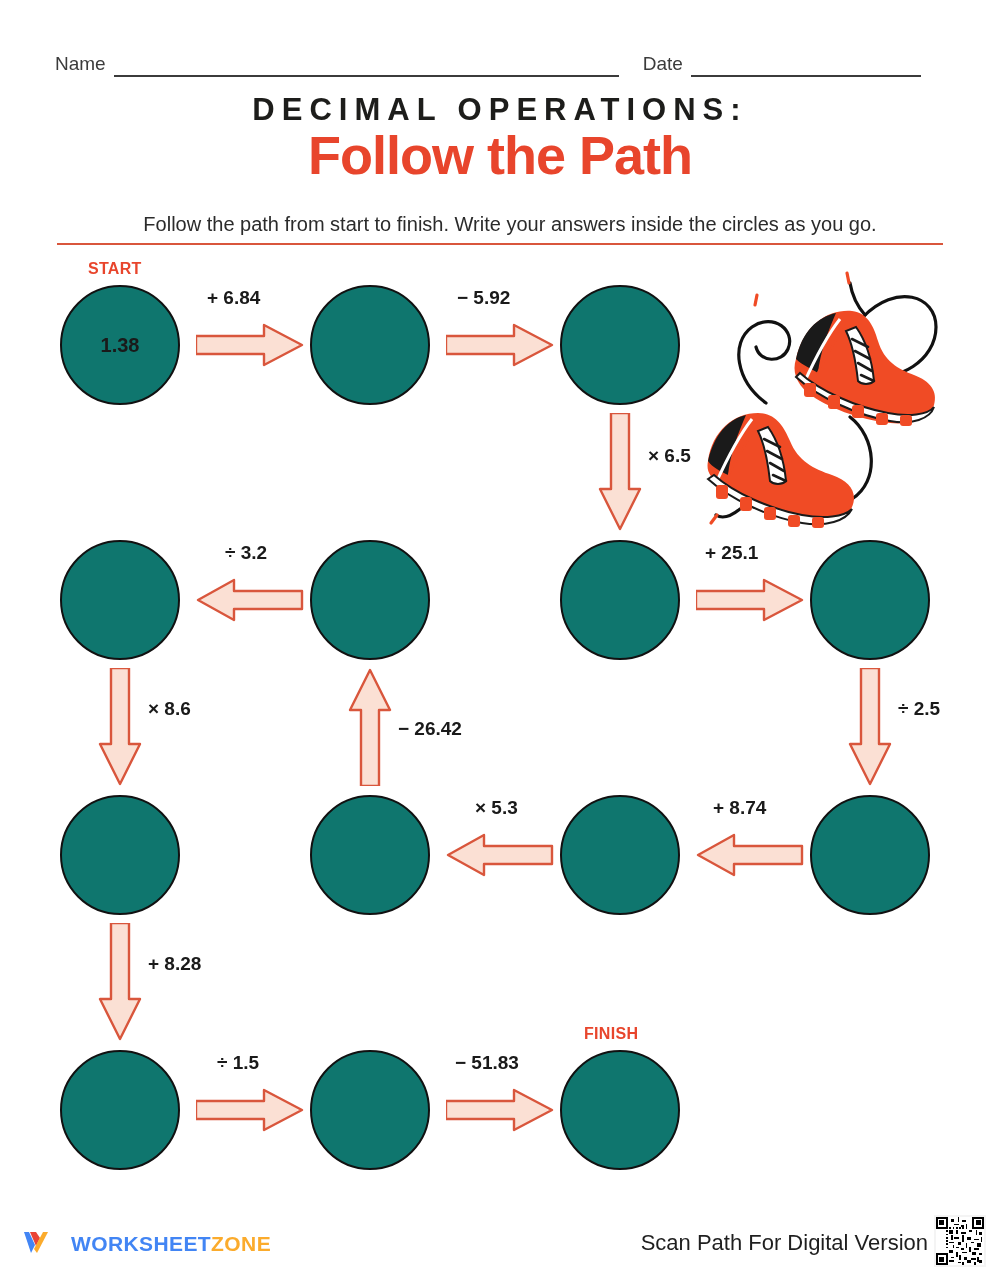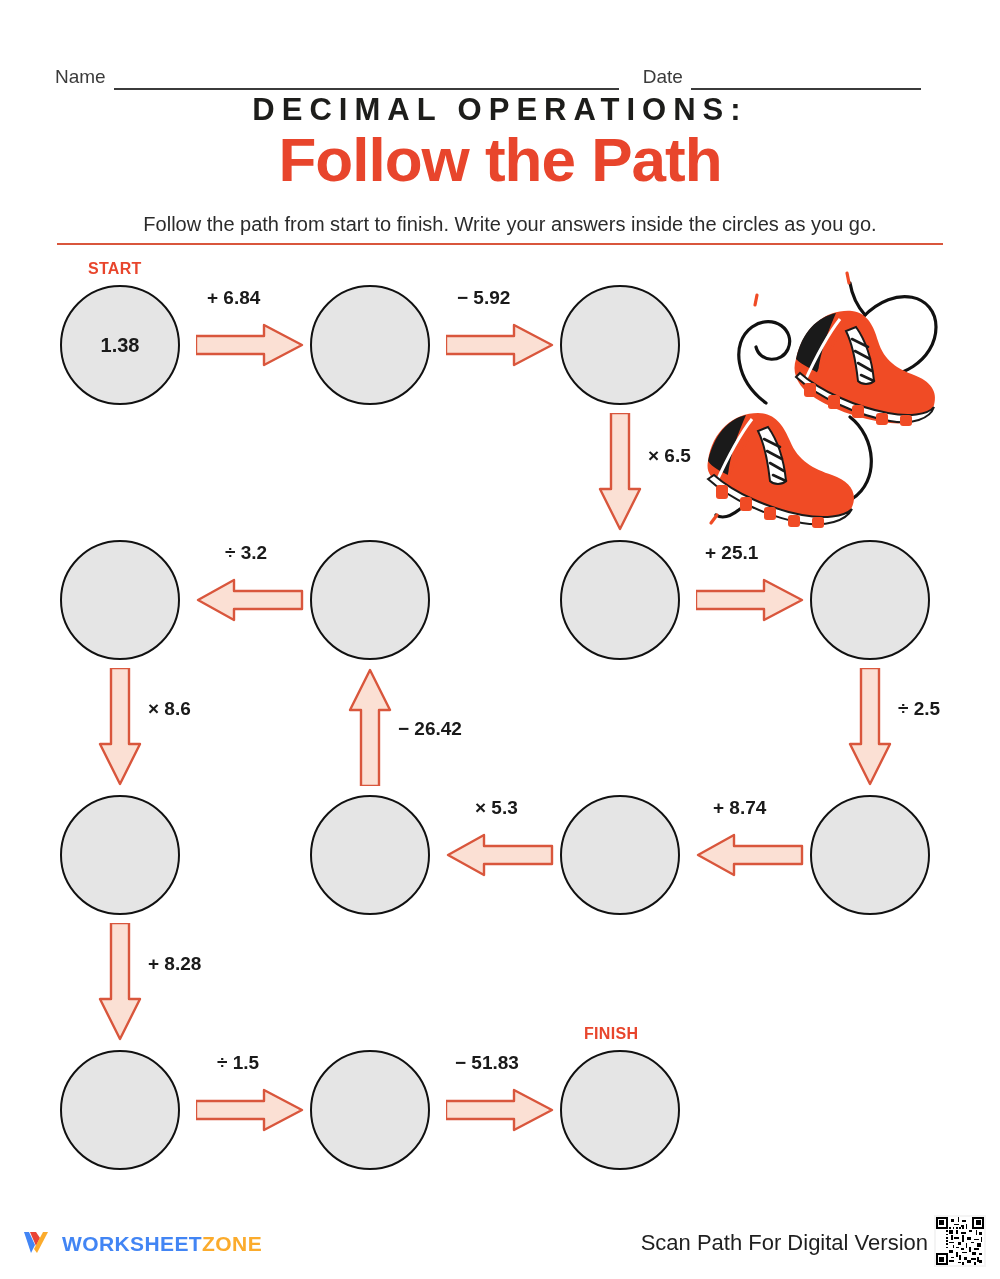--- a/index.html
+++ b/index.html
@@ -13,21 +13,21 @@
     position: relative;
     font-family: "Liberation Sans", sans-serif;
     color: #1a1a1a;
     overflow: hidden;
   }
 
   
   .namedate {
     position: absolute;
     left: 55px;
-    top: 62px;
+    top: 49px;
     width: 890px;
     height: 28px;
     display: flex;
     align-items: flex-end;
     font-size: 19px;
     color: #3b3b3b;
   }
   .nd-label { white-space: nowrap; padding-bottom: 2px; }
   .nd-rule {
     border-bottom: 2px solid #3b3b3b;
@@ -47,21 +47,21 @@
     font-size: 31px;
     font-weight: 700;
     letter-spacing: 7px;
     color: #1d1d1b;
   }
   .title-main {
     position: absolute;
     left: 0; top: 126px;
     width: 1000px;
     text-align: center;
-    font-size: 62px;
+    font-size: 54px;
     font-weight: 700;
     letter-spacing: -1px;
     color: #e8452c;
     line-height: 1.1;
   }
   .instructions {
     position: absolute;
     left: 0; top: 213px;
     width: 1000px;
     text-align: center;
@@ -84,21 +84,21 @@
     width: 1000px;
     height: 940px;
   }
   .node {
     position: absolute;
     width: 120px;
     height: 120px;
     border: 2.3px solid #111111;
     border-radius: 50%;
     box-sizing: border-box;
-    background: #e5e5e5;
+    background: #0f766e;
     display: flex;
     align-items: center;
     justify-content: center;
     font-size: 20px;
     font-weight: 600;
     color: #1a1a1a;
   }
   .tag {
     position: absolute;
     font-size: 16px;
@@ -128,21 +128,21 @@
     height: 265px;
   }
 
   
   .footer-logo {
     position: absolute;
     left: 22px;
     bottom: 18px;
     display: flex;
     align-items: center;
-    gap: 10px;
+    gap: 19px;
   }
   .logo-word {
     font-size: 21px;
     font-weight: 700;
     letter-spacing: 0.4px;
   }
   .lw-blue { color: #4285f4; }
   .lw-yellow { color: #fbab2c; }
   .scan-text {
     position: absolute;

